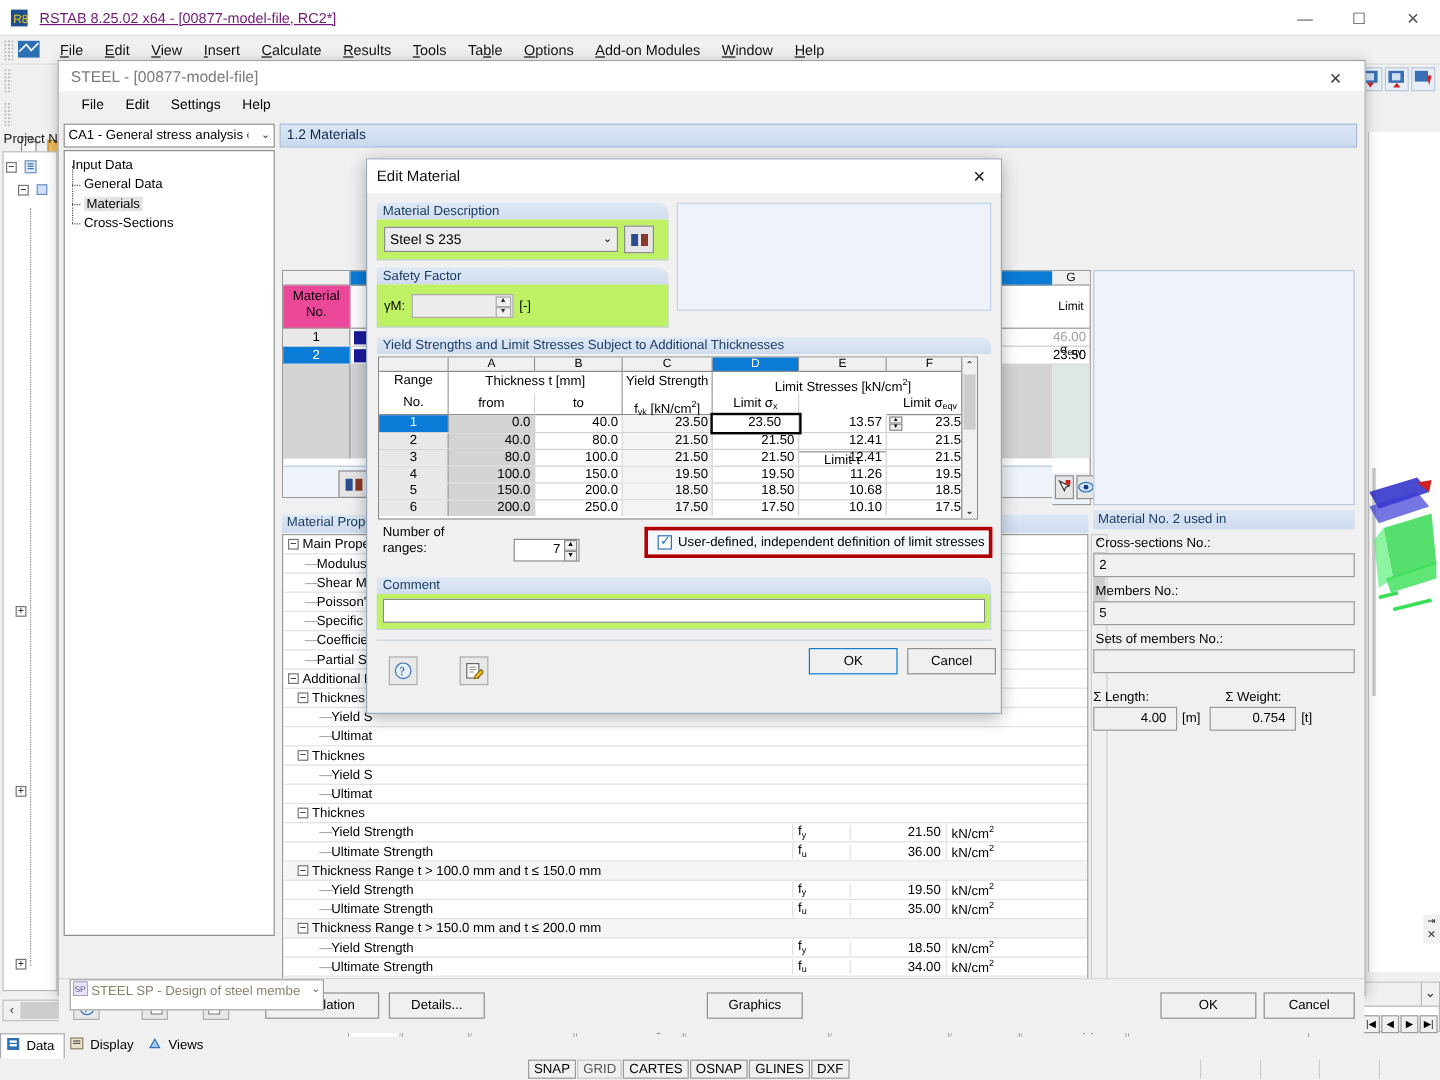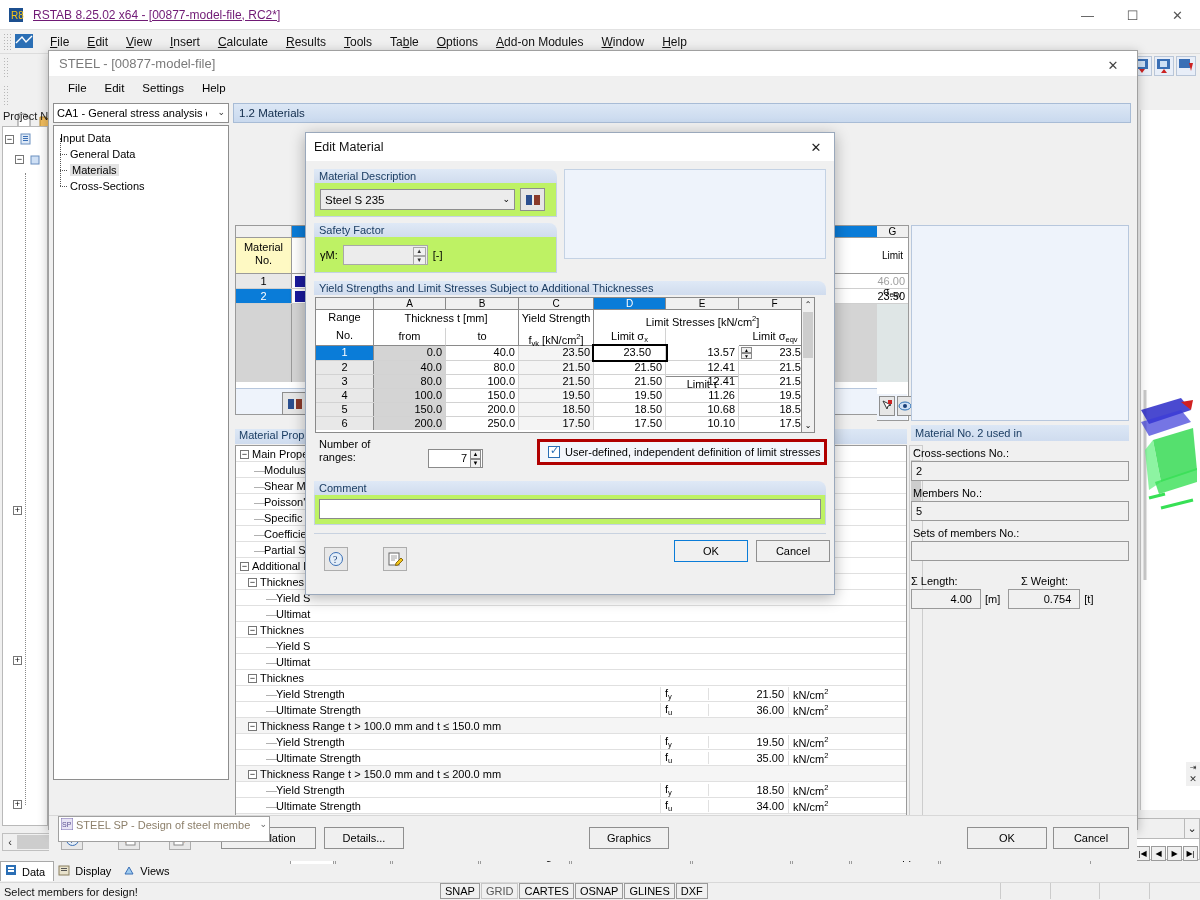--- a/index.html
+++ b/index.html
@@ -460,23 +460,20 @@
       <polygon points="14,372 56,358 56,372 18,384" fill="#37e055" opacity="0.8"></polygon>
       <line x1="8" y1="388" x2="24" y2="384" stroke="#37e055" stroke-width="3"></line>
       <line x1="20" y1="398" x2="52" y2="390" stroke="#37e055" stroke-width="3"></line>
     </svg>
   </div>
   <div id="right-dockbar">
     <div style="font-size:8px;text-align:center;line-height:12px;color:#333;">⇥</div>
     <div style="font-size:9px;text-align:center;line-height:10px;color:#333;">✕</div>
   </div>
 
-  <div id="statusbar">
-    <span class="msg">Select members for design!</span>
-  </div>
   <div id="status-flags">
     <span class="sflag">SNAP</span>
     <span class="sflag off">GRID</span>
     <span class="sflag">CARTES</span>
     <span class="sflag">OSNAP</span>
     <span class="sflag">GLINES</span>
     <span class="sflag">DXF</span>
   </div>
   <div id="status-cells">
     <span class="scell"></span>
@@ -519,21 +516,21 @@
     </div>
 
     <div id="sec-header">1.2 Materials</div>
 
     <div id="mat-grid">
       <div style="display:flex;height:12px;">
         <div style="width:56px;border-right:1px solid #9a9a9a;border-bottom:1px solid #9a9a9a;background:#f0f0f0;"></div>
         <div style="flex:1;border-bottom:1px solid #9a9a9a;background:#0a7cd8;"></div>
       </div>
       <div style="display:flex;height:36px;">
-        <div style="width:56px;border-right:1px solid #9a9a9a;border-bottom:1px solid #9a9a9a;background:#fef9c3;text-align:center;font-size:11px;padding-top:3px;line-height:13px;">Material<br>No.</div>
+        <div style="width:56px;border-right:1px solid #9a9a9a;border-bottom:1px solid #9a9a9a;background:#ec4899;text-align:center;font-size:11px;padding-top:3px;line-height:13px;">Material<br>No.</div>
         <div style="flex:1;border-bottom:1px solid #9a9a9a;"></div>
       </div>
       <div style="display:flex;height:15px;border-bottom:1px solid #cfcfcf;">
         <div style="width:56px;text-align:center;background:#e8e8e8;border-right:1px solid #9a9a9a;font-size:11px;line-height:14px;">1</div>
         <div style="flex:1;display:flex;align-items:center;padding-left:3px;">
           <span style="width:11px;height:11px;background:#1a1a9c;display:inline-block;margin-right:3px;"></span>
           <span style="color:#999;font-size:11px;">S</span>
         </div>
       </div>
       <div style="display:flex;height:15px;border-bottom:1px solid #cfcfcf;">

